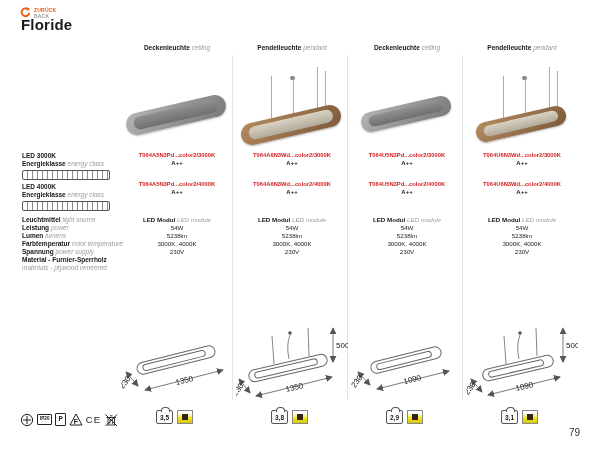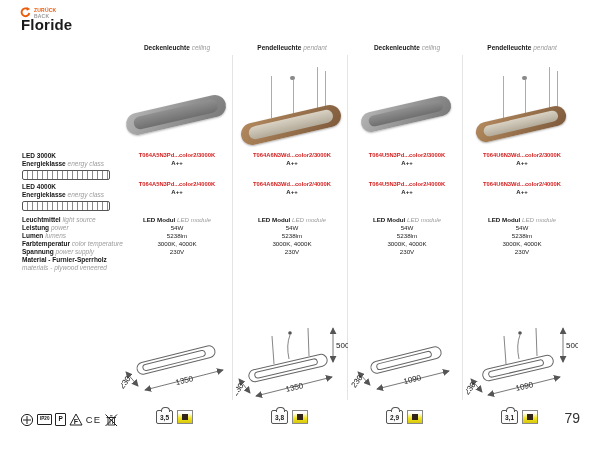--- a/index.html
+++ b/index.html
@@ -7,21 +7,21 @@
         font-family:"Liberation Sans",sans-serif;color:#1a1a1a;}
   .de{font-weight:bold;color:#161616;}
   .en{color:#9b9b9b;font-style:italic;font-weight:normal;}
 
   
   .back{position:absolute;left:20px;top:7px;display:flex;gap:3px;align-items:flex-start;cursor:pointer;}
   .back-labels{display:flex;flex-direction:column;line-height:5.5px;padding-top:1px;}
   .back-de{font-size:5px;font-weight:bold;color:#ea5b0c;letter-spacing:.2px;}
   .back-en{font-size:5px;font-weight:bold;color:#9a9a9a;letter-spacing:.2px;}
   .title{position:absolute;left:21px;top:16px;font-size:15px;font-weight:bold;letter-spacing:.2px;}
-  .pagenum{position:absolute;right:20px;bottom:26px;font-size:14px;color:#333;}
+  .pagenum{position:absolute;right:20px;bottom:14px;font-size:10px;color:#333;}
 
   
   .vdiv{position:absolute;top:55px;height:345px;width:1px;background:#e4e4e4;}
 
   
   .sb{position:absolute;left:22px;font-size:6.5px;line-height:7px;white-space:nowrap;}
   .energy-bar{position:absolute;left:22px;width:86px;height:8px;border:1px solid #555;border-radius:2px;
       background:repeating-linear-gradient(to right,#fff 0,#fff 4px,#8a8a8a 4px,#8a8a8a 5px);}
 
   

